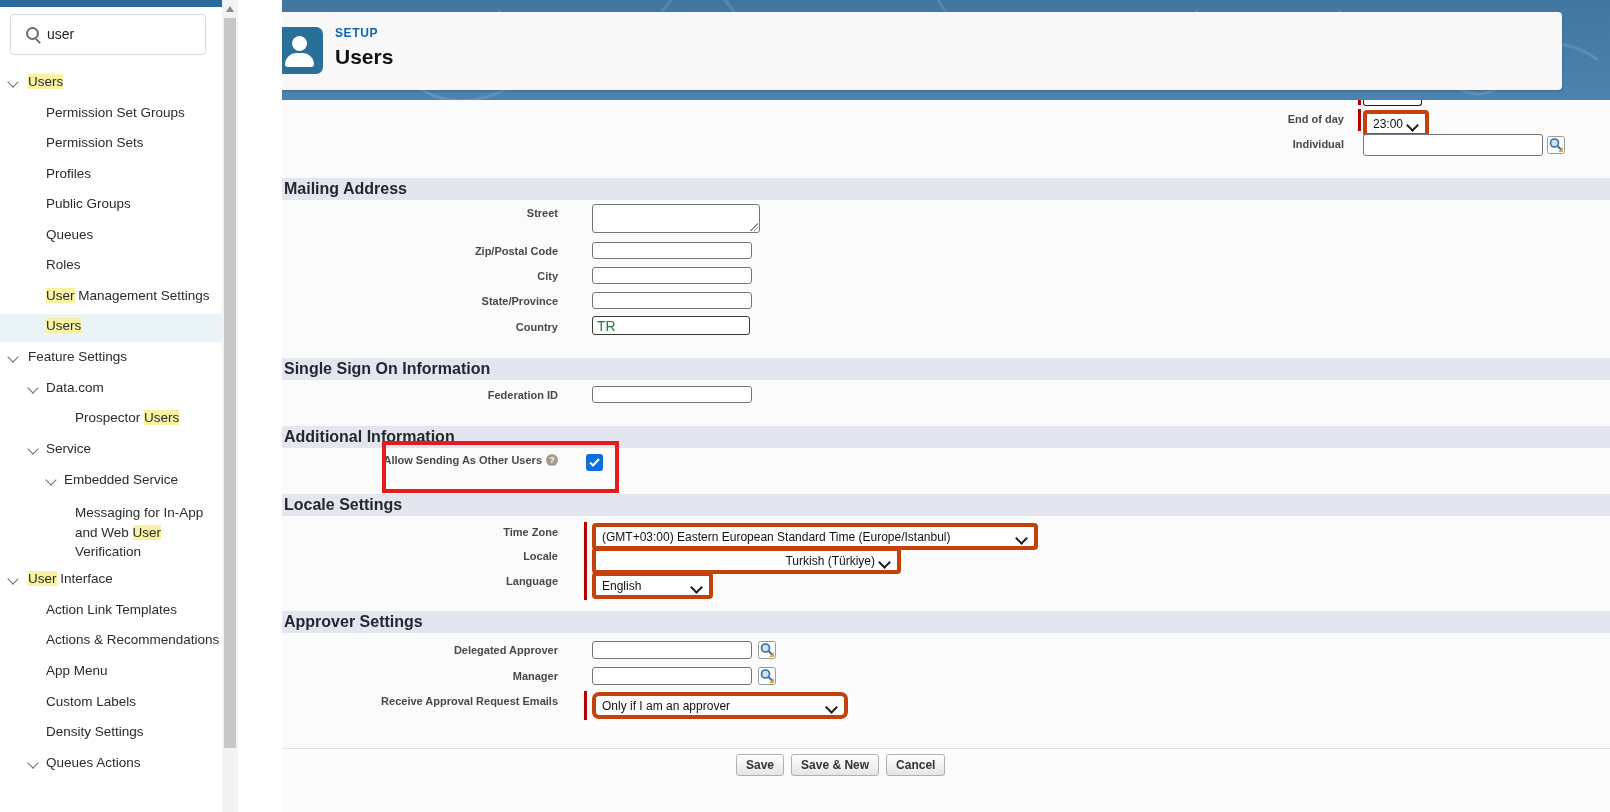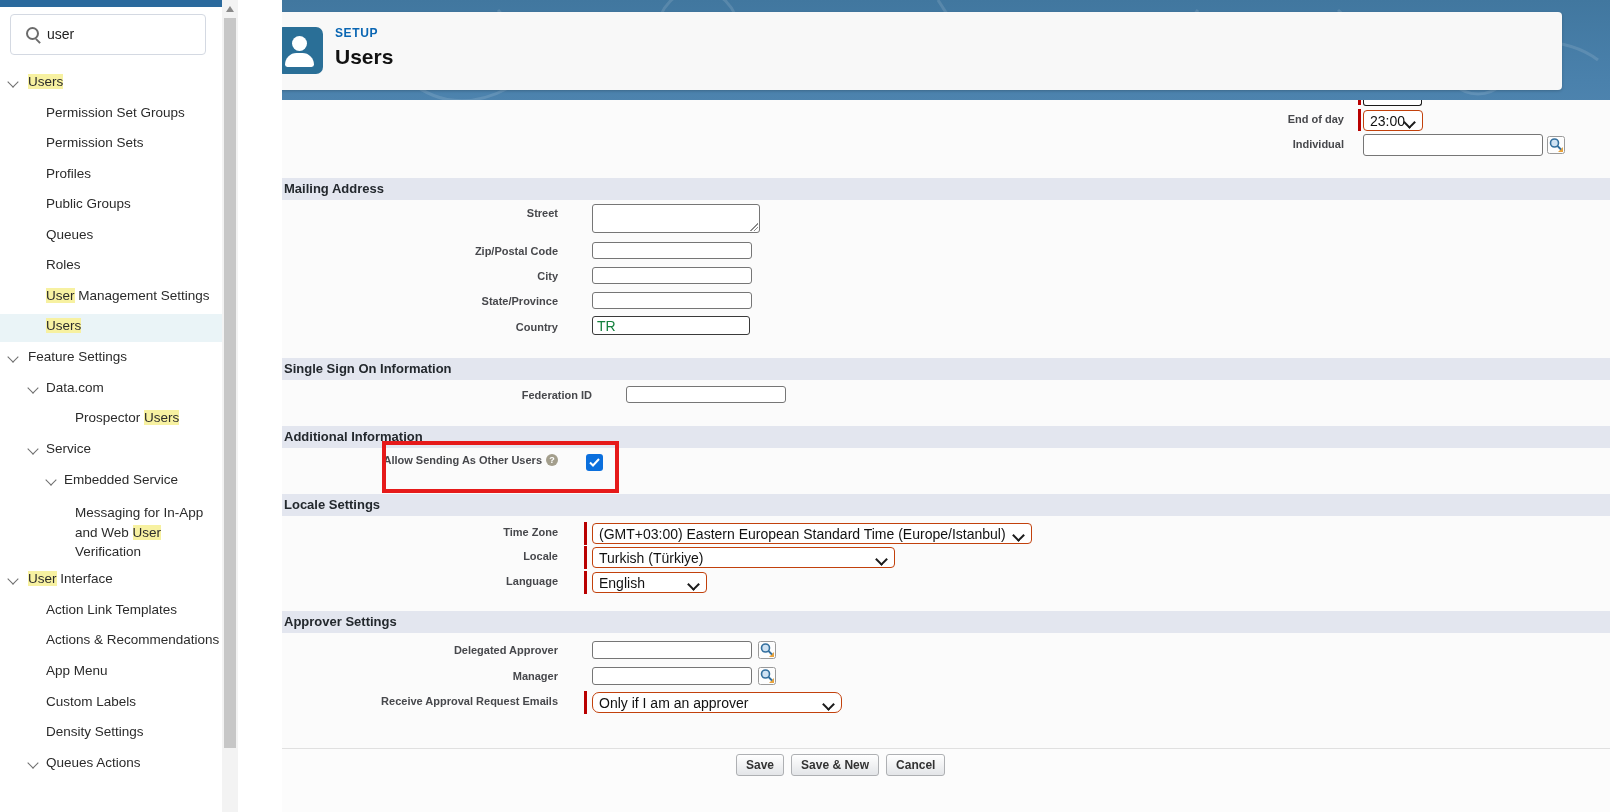--- a/index.html
+++ b/index.html
@@ -25,34 +25,34 @@
     letter-spacing:.6px; color:#0a66b3; }
   .page-title { position:absolute; left:77px; top:33px; font-size:21px; font-weight:bold; color:#121212; }
 
   
   .content-card { position:absolute; left:258px; top:100px; width:1352px; height:712px;
     background:#fbfbfb; border-left:1px solid #d6d6d6; border-radius:4px 0 0 4px; }
 
   
   .trlabel { position:absolute; right:267px; font-size:11px; font-weight:bold; color:#47484c; }
   .req { position:absolute; width:3px; background:#b90000; }
-  .sel { position:absolute; background:#fff; border:1px solid #c2410c; border-radius:4px;
-    font-size:14px; color:#111; display:flex; align-items:center; padding:0 22px 0 6px;
+  .sel { position:absolute; background:#fff; border:4px solid #c2410c; border-radius:4px;
+    font-size:12px; color:#111; display:flex; align-items:center; padding:0 22px 0 6px;
     white-space:nowrap; overflow:hidden; cursor:pointer; }
   .schev { position:absolute; right:8px; width:7px; height:7px;
     border-right:2px solid #1b1b1b; border-bottom:2px solid #1b1b1b; transform:rotate(45deg); margin-top:-3px; top:50%; }
   .fin { position:relative; background:#fff; border:1px solid #767676; border-radius:3px;
     font-size:13px; color:#15803d; padding:0 4px; font-family:"Liberation Sans",sans-serif; }
   .partial-sel { position:absolute; left:1104px; top:0; width:57px; height:5px;
     border-left:1px solid #1b1b1b; border-right:1px solid #1b1b1b; border-bottom:1px solid #1b1b1b;
     border-radius:0 0 3px 3px; background:#fff; }
 
   
   .sechdr { position:absolute; left:17px; right:0; height:22px; background:#e3e6ef;
-    font-size:13px; font-weight:bold; color:#23282d; line-height:22px; padding-left:8px; }
+    font-size:16px; font-weight:bold; color:#23282d; line-height:22px; padding-left:8px; }
 
   
   .frow { position:absolute; left:0; display:flex; align-items:flex-start; }
   .flabel { width:299px; padding-right:17px; text-align:right; font-size:11px; font-weight:bold;
     color:#47484c; padding-top:3px; flex:none; }
   .fctrl { position:relative; display:flex; align-items:center; gap:6px; }
   .reqbar { position:absolute; left:-8px; top:-1px; bottom:-1px; width:3px; background:#b90000; }
   textarea.ftxt { width:166px; height:27px; border:1px solid #767676; border-radius:3px;
     resize:none; font-family:"Liberation Sans",sans-serif; font-size:13px; }
   .resize-grip { position:absolute; right:2px; bottom:2px; width:8px; height:8px;
@@ -191,21 +191,21 @@
 
     <div class="frow" style="top:216px;">
       <div class="flabel" style="padding-top:5px;">Country</div>
       <div class="fctrl" style="margin-left:17px;">
         <input class="fin" style="width: 148px; height: 17px; border-color: rgb(58, 58, 58); font-size: 14px;" value="TR">
       </div>
     </div>
 
     <div class="sechdr" style="top:258px;">Single Sign On Information</div>
 
-    <div class="frow" style="top:286px;margin-left:34px;">
+    <div class="frow" style="top:286px;">
       <div class="flabel">Federation ID</div>
       <div class="fctrl" style="margin-left:17px;">
         <input class="fin" style="width: 150px; height: 15px;" value="">
       </div>
     </div>
 
     <div class="sechdr" style="top:326px;">Additional Information</div>
 
     <div class="redbox"></div>
     <div class="frow" style="top:354px;">
@@ -232,21 +232,21 @@
           <span>(GMT+03:00) Eastern European Standard Time (Europe/Istanbul)</span>
           <span class="schev"></span>
         </div>
       </div>
     </div>
 
     <div class="frow" style="top:447px;">
       <div class="flabel">Locale</div>
       <div class="fctrl" style="margin-left:17px;">
         <span class="reqbar"></span>
-        <div class="sel" style="position:relative; width:273px; height:19px;">
+        <div class="sel" style="position:relative; width:273px; height:19px;justify-content:flex-end;">
           <span>Turkish (Türkiye)</span>
           <span class="schev"></span>
         </div>
       </div>
     </div>
 
     <div class="frow" style="top:472px;">
       <div class="flabel">Language</div>
       <div class="fctrl" style="margin-left:17px;">
         <span class="reqbar"></span>

